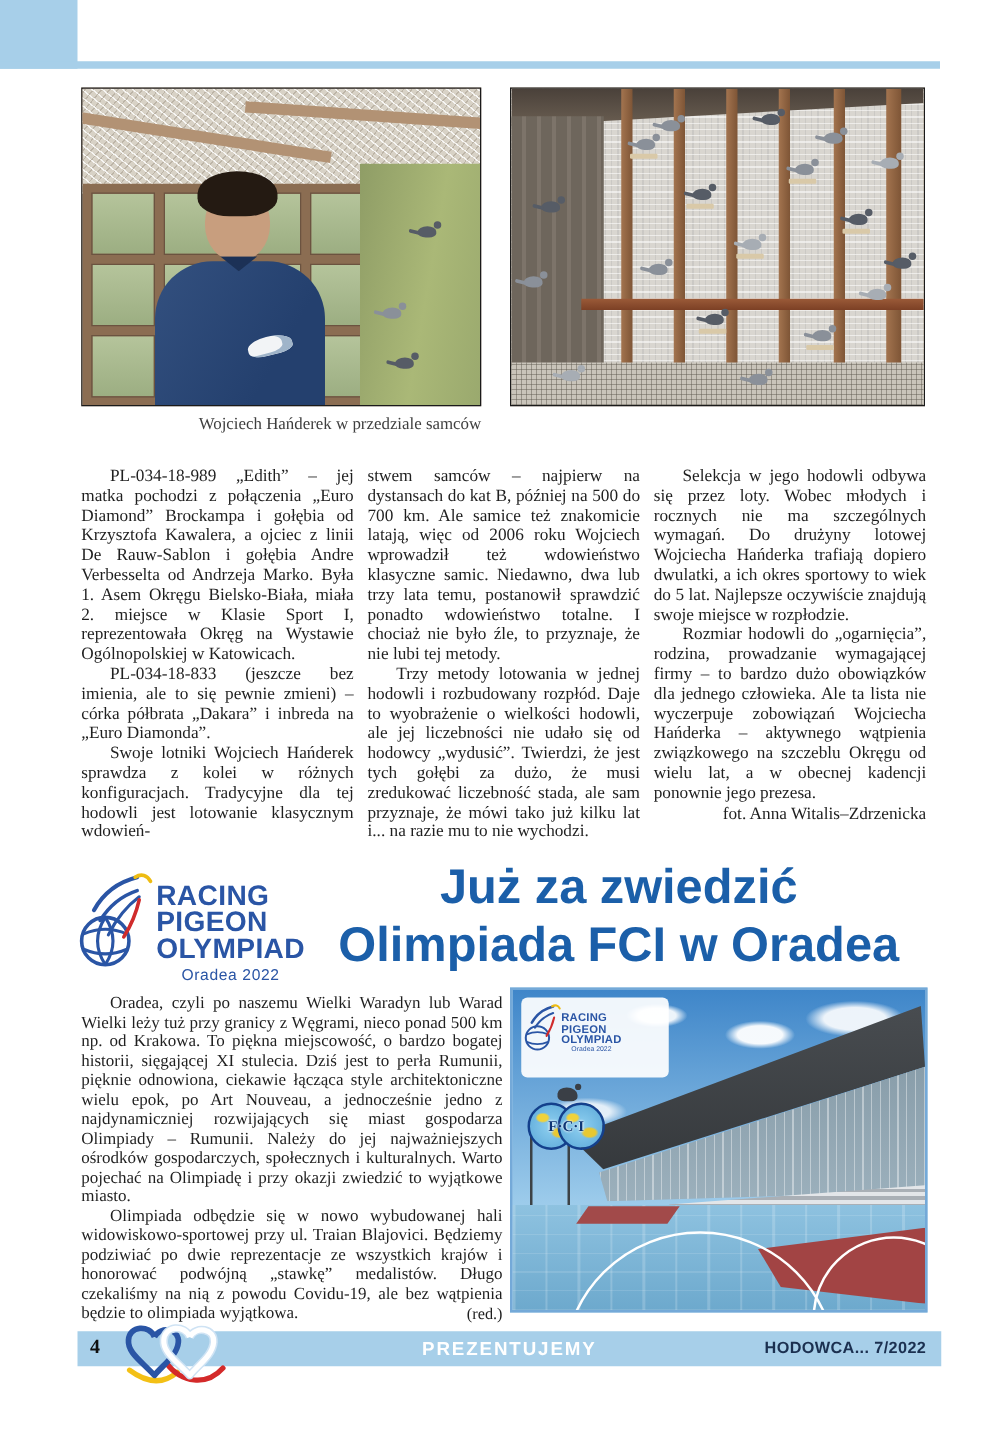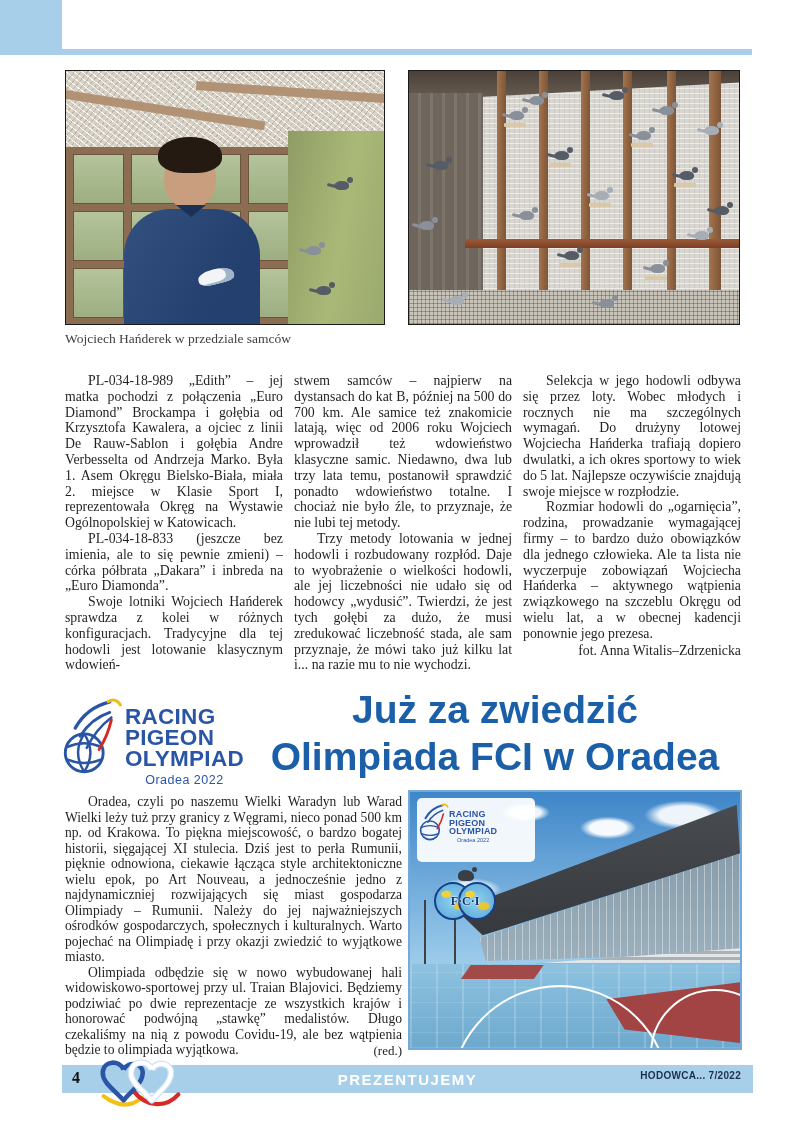--- a/index.html
+++ b/index.html
@@ -8,21 +8,21 @@
         font-family:"Liberation Serif",serif;color:#1f1f1f}
 
   
   .corner-sq{position:absolute;left:0;top:0;width:62px;height:55px;background:#a7cfe9}
   .head-rule{position:absolute;left:0;top:49px;width:752px;height:6px;background:#a7cfe9}
 
   
   .photo{position:absolute;top:70px;height:255px;border:1px solid #1a1a1a;overflow:hidden;background:#cbb9a5}
   .photo-left{left:65px;width:320px}
   .photo-right{left:408px;width:332px}
-  .caption{position:absolute;top:331px;font-size:13.5px;color:#3f3f3f;text-align:left}
+  .caption{position:absolute;top:331px;font-size:13.5px;color:#3f3f3f;text-align:right}
   .cap-l{left:65px;width:320px}
   .cap-r{left:408px;width:332px}
 
   
   .loft-ceiling{position:absolute;left:0;top:0;width:100%;height:84px;background:#d8d2c6;
     background-image:repeating-linear-gradient(38deg,rgba(255,255,255,.8) 0 1px,transparent 1px 5px),
                      repeating-linear-gradient(-50deg,rgba(160,150,135,.5) 0 1px,transparent 1px 5px)}
   .beam{position:absolute;background:#b29274;height:9px}
   .beam1{left:-10px;top:34px;width:210px;transform:rotate(9deg)}
   .beam2{left:130px;top:18px;width:230px;transform:rotate(4deg)}
@@ -103,40 +103,40 @@
     clip-path:polygon(12% 28%,100% 0,100% 100%,24% 78%)}
   .maroon-s{position:absolute;left:17%;top:2%;width:22%;height:16%;background:#a24a4a;transform:skewX(-35deg)}
   .arc-big{position:absolute;left:12%;top:26%;width:220px;height:220px;border:2px solid #fff;border-radius:50%}
   .arc-sm{position:absolute;right:-40px;top:30%;width:130px;height:130px;border:2px solid #fff;border-radius:50%}
   .pole{position:absolute;width:2px;background:#3c4246}
   .logo-box{position:absolute;left:7px;top:6px;width:118px;height:64px;background:rgba(255,255,255,.92);border-radius:5px}
   .mini-logo{display:flex;padding:3px 2px}
   .mini-logo .l{font-weight:bold;font-size:9px;line-height:8.5px;letter-spacing:.2px}
   .mini-logo .sub{font-size:5.5px;margin-top:1px;text-align:center}
   .mini-logo-text{margin-top:9px;color:#2a55a5;font-family:"Liberation Sans",sans-serif}
-  .fci{position:absolute;left:24px;top:78px;width:64px;height:50px}
+  .fci{position:absolute;left:12px;top:78px;width:64px;height:50px}
   .fci .globe{position:absolute;top:12px;width:38px;height:38px;border-radius:50%;border:2px solid #14408c;
     background:radial-gradient(10px 7px at 30% 30%,#f0d23a 40%,transparent 60%),
                radial-gradient(12px 8px at 70% 65%,#e8c832 40%,transparent 60%),
                radial-gradient(#8fd0f0,#5aa7d8)}
   .fci .g1{left:0}.fci .g2{left:24px}
   .fci .fci-label{position:absolute;left:0;top:24px;width:62px;text-align:center;font-weight:bold;
     font-size:12px;color:#0d3575;text-shadow:0 0 2px #fff,0 0 2px #fff}
   .fci .fci-bird{position:absolute;left:24px;top:0;width:16px;height:11px;background:#3a3f46;
     border-radius:60% 70% 40% 45%}
   .fci .fci-bird::after{content:"";position:absolute;right:-3px;top:-3px;width:5px;height:5px;border-radius:50%;background:#3a3f46}
 
   
   .footer-bar{position:absolute;left:62px;top:1065px;width:691px;height:28px;background:#a7cfe9;
     display:flex;align-items:center}
   .page-num{position:absolute;left:10px;top:4px;font-weight:bold;font-size:16px;color:#101010}
   .footer-section{position:absolute;left:0;width:100%;text-align:center;color:#fff;
     font-family:"Liberation Sans",sans-serif;font-weight:bold;font-size:15px;letter-spacing:1.5px}
   .footer-issue{position:absolute;right:12px;top:5px;color:#1b3050;
-    font-family:"Liberation Sans",sans-serif;font-weight:bold;font-size:10px;letter-spacing:.3px}
+    font-family:"Liberation Sans",sans-serif;font-weight:bold;font-size:13px;letter-spacing:.3px}
   .hearts{position:absolute;left:92px;top:1051px;width:108px;height:62px}
 </style>
 </head>
 <body>
 
 <div class="page">
 
   <div class="corner-sq"></div>
   <div class="head-rule"></div>
 

